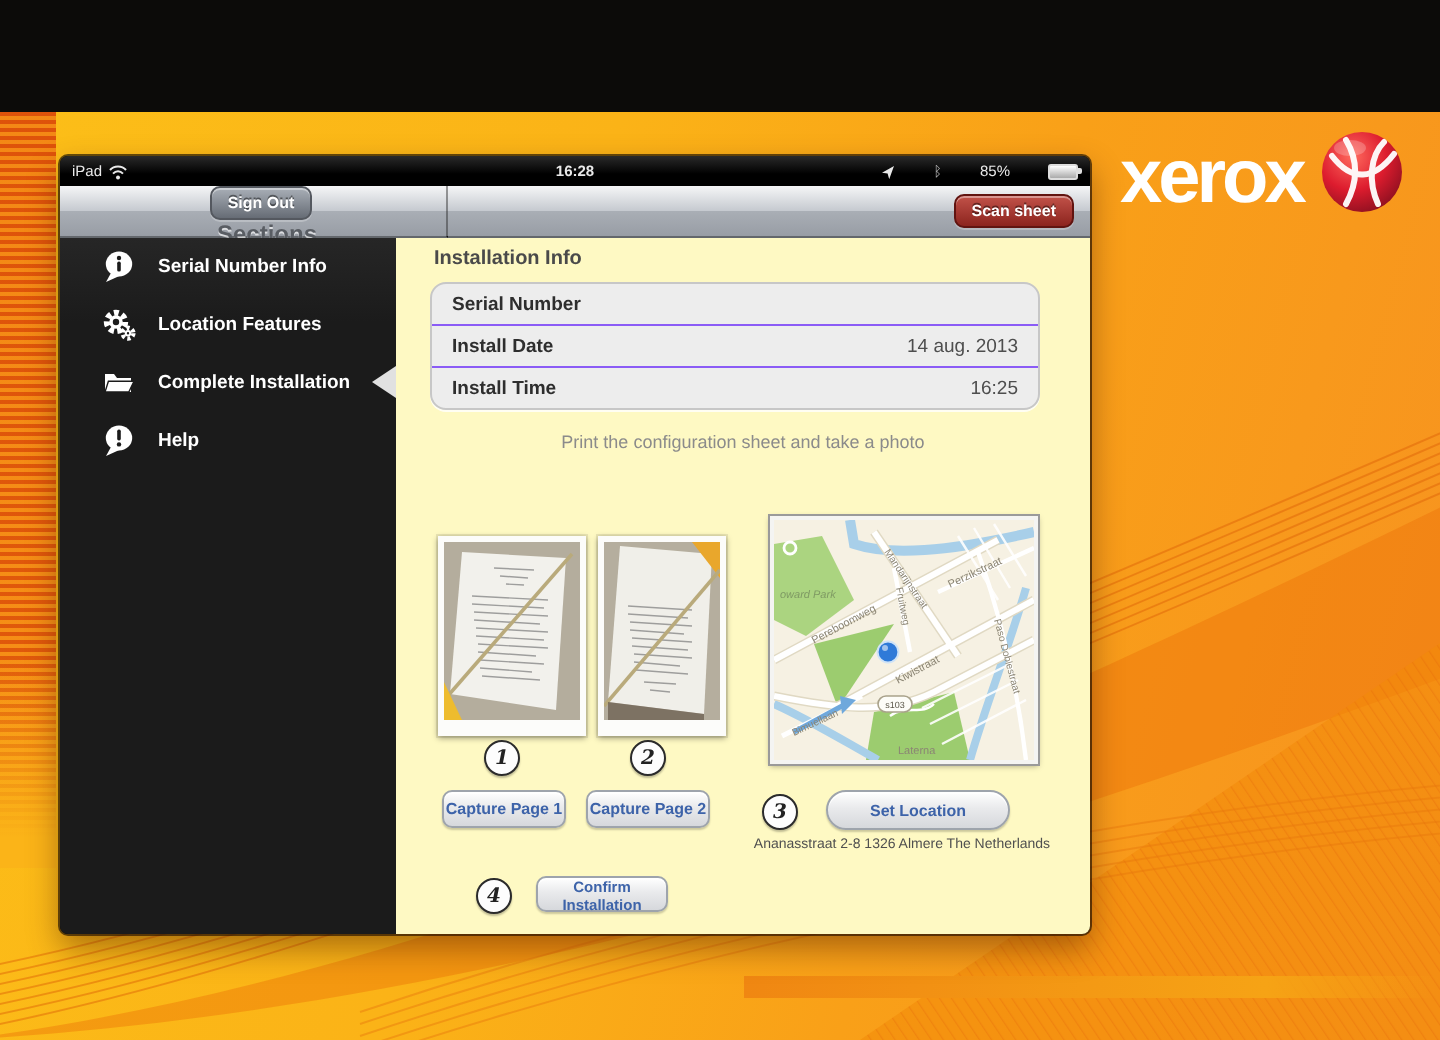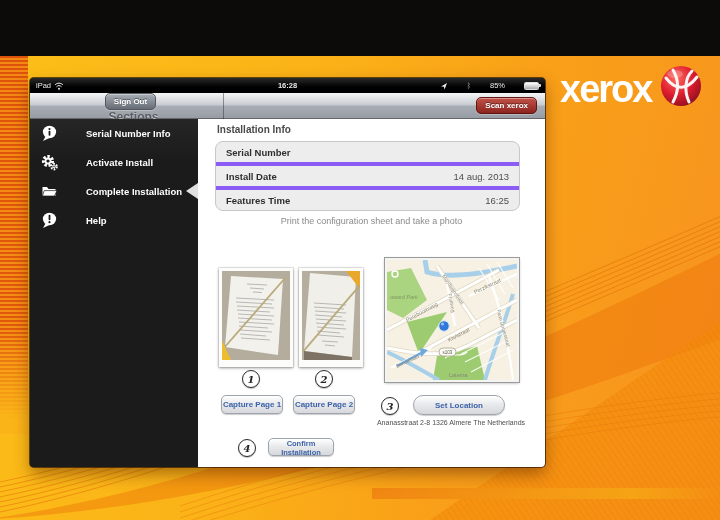--- a/index.html
+++ b/index.html
@@ -49,30 +49,30 @@
     padding:3px 8px;text-shadow:0 -1px 0 rgba(0,0,0,.45);
     box-shadow:inset 0 1px 0 rgba(255,255,255,.4),0 1px 0 rgba(255,255,255,.25);
     cursor:pointer;font-family:inherit;
   }
   .signout{margin-left:8px;background:linear-gradient(#a9afb7,#666c75);}
   .scancode{margin-right:8px;background:linear-gradient(#c25249,#8c241e);border-color:#611410;}
   .nav-title{font-size:12px;font-weight:bold;color:#595d63;text-shadow:0 1px 0 rgba(255,255,255,.65);margin-left:14px;}
   .ipad-body{position:absolute;left:0;top:41px;width:100%;height:348px;display:flex;}
   
   .sidebar{width:168px;background:linear-gradient(180deg,#262626,#1b1b1b 12%,#1b1b1b);position:relative;}
-  .side-item{height:29px;display:flex;align-items:center;gap:28px;padding-left:11px;cursor:pointer;}
+  .side-item{height:29px;display:flex;align-items:center;gap:11px;padding-left:21px;cursor:pointer;}
   .side-item .label{color:#fff;font-weight:bold;font-size:9.5px;}
   .side-icon{width:17px;height:17px;flex:0 0 17px;}
   .notch{position:absolute;left:156px;top:64px;width:0;height:0;
     border-top:8px solid transparent;border-bottom:8px solid transparent;border-right:12px solid #e1e1e1;}
   
-  .content{flex:1;background:#ffffff;position:relative;}
+  .content{flex:1;background:#fef9c3;position:relative;}
   .section-title{position:absolute;left:19px;top:5px;font-size:10px;font-weight:bold;color:#4a4a4a;}
   .info-table{position:absolute;left:17px;top:22px;width:303px;border:1px solid #c7c7c7;border-radius:8px;overflow:hidden;background:#ededed;box-shadow:0 1px 0 rgba(255,255,255,.8);}
-  .info-row{height:20px;display:flex;justify-content:space-between;align-items:center;padding:0 10px;border-top:4px solid #8b5cf6;}
+  .info-row{height:20px;display:flex;justify-content:space-between;align-items:center;padding:0 10px;border-top:1px solid #8b5cf6;}
   .info-row:first-child{border-top:none;}
   .info-row .k{font-size:9.5px;font-weight:bold;color:#2e2e2e;}
   .info-row .v{font-size:9.5px;color:#4e4e4e;}
   .caption{position:absolute;left:0;right:0;top:97px;text-align:center;font-size:9px;color:#8b8b8b;}
   .photo{position:absolute;background:#fcfcfa;padding:3px;box-shadow:0 1px 3px rgba(0,0,0,.4),0 0 0 1px rgba(0,0,0,.08);}
   .photo1{left:21px;top:149px;}
   .photo2{left:101px;top:149px;}
   .map-frame{position:absolute;left:187px;top:139px;width:130px;height:120px;border:2px solid #f4f4f2;box-shadow:0 0 0 1px #9a9a9a,0 1px 3px rgba(0,0,0,.35);}
   .map-frame svg{display:block;}
   .circle-num{
@@ -178,21 +178,21 @@
         <span class="battery"></span>
       </span>
     </div>
 
     <div class="navbar">
       <div class="nav-seg nav-left">
         <button class="btn-pill signout">Sign Out</button>
         <span class="nav-title">Sections</span>
       </div>
       <div class="nav-seg nav-right">
-        <button class="btn-pill scancode">Scan xerox</button>
+        <button class="btn-pill scancode">Scan sheet</button>
       </div>
     </div>
 
     <div class="ipad-body">
       <div class="sidebar">
 
         <div class="side-item">
           <svg class="side-icon" viewBox="0 0 17 17">
             <ellipse cx="8.5" cy="7" rx="6.6" ry="6.2" fill="#fff"></ellipse>
             <polygon points="4.5,11.5 2,16 9.5,12.6" fill="#fff"></polygon>
@@ -202,21 +202,21 @@
           <span class="label">Serial Number Info</span>
         </div>
 
         <div class="side-item">
           <svg class="side-icon" viewBox="0 0 17 17">
             <circle cx="7" cy="7" r="4.6" fill="none" stroke="#fff" stroke-width="3" stroke-dasharray="2.4 1.7"></circle>
             <circle cx="7" cy="7" r="2.5" fill="none" stroke="#fff" stroke-width="1.8"></circle>
             <circle cx="13" cy="12.6" r="2.7" fill="none" stroke="#fff" stroke-width="2.2" stroke-dasharray="1.6 1.3"></circle>
             <circle cx="13" cy="12.6" r="1.1" fill="none" stroke="#fff" stroke-width="1"></circle>
           </svg>
-          <span class="label">Activate Install</span>
+          <span class="label">Location Features</span>
         </div>
 
         <div class="side-item">
           <svg class="side-icon" viewBox="0 0 17 17">
             <path d="M1.5,4 L6,4 L7.5,6 L14.5,6 L14.5,13 L1.5,13 Z" fill="#fff"></path>
             <path d="M3.2,7.6 L16,7.6 L13.4,13 L1.5,13 Z" fill="#fff" stroke="#1b1b1b" stroke-width="0.7"></path>
           </svg>
           <span class="label">Complete Installation</span>
         </div>
 
@@ -239,21 +239,21 @@
         <div class="info-table">
           <div class="info-row">
             <span class="k">Serial Number</span>
             <span class="v"></span>
           </div>
           <div class="info-row">
             <span class="k">Install Date</span>
             <span class="v">14 aug. 2013</span>
           </div>
           <div class="info-row">
-            <span class="k">Features Time</span>
+            <span class="k">Install Time</span>
             <span class="v">16:25</span>
           </div>
         </div>
 
         <div class="caption">Print the configuration sheet and take a photo</div>
 
         <div class="photo photo1">
           <svg width="68" height="89" viewBox="0 0 68 89">
             <rect width="68" height="89" fill="#b4ad9d"></rect>
             <polygon points="9,5 61,8 56,84 3,76" fill="#f2f1ec"></polygon>

